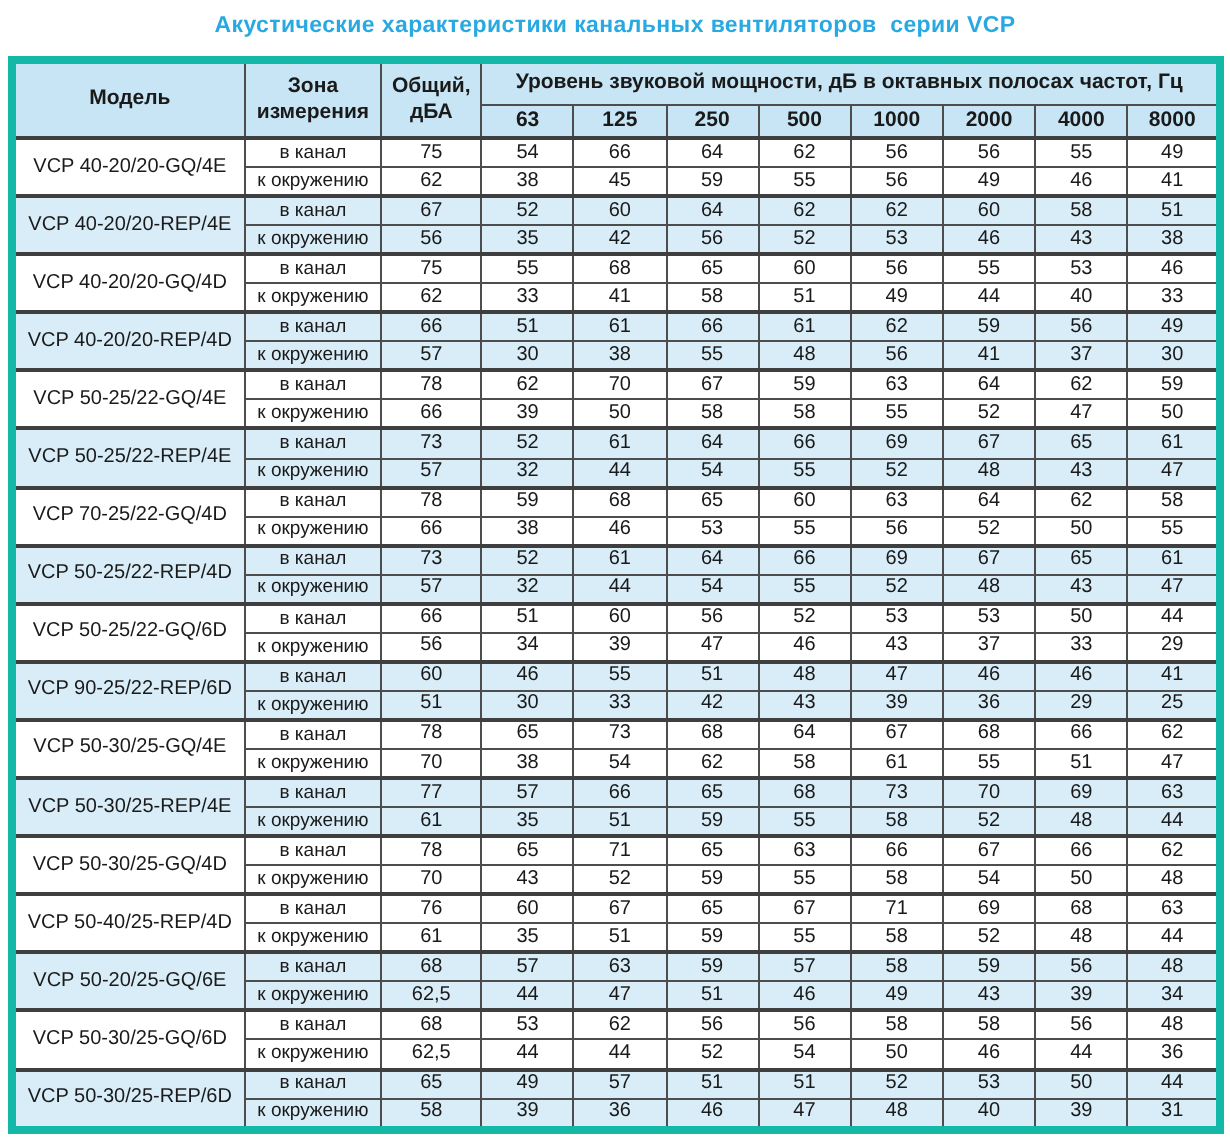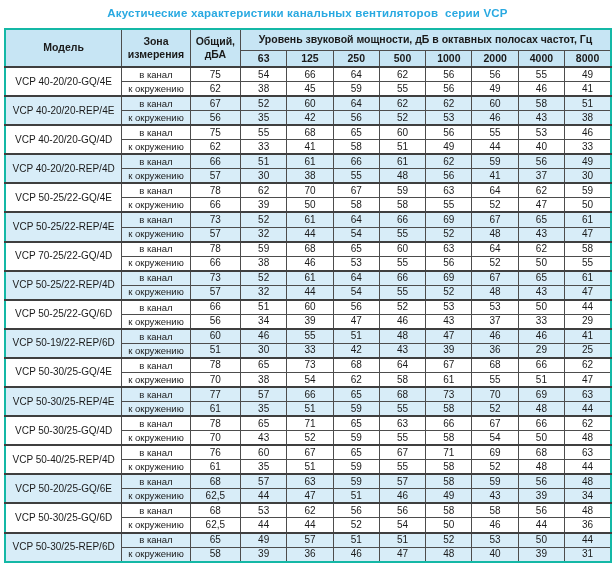--- a/index.html
+++ b/index.html
@@ -23,21 +23,21 @@
     font-size: 11.5px;
     padding-top: 7px;
     letter-spacing: 0.2px;
     white-space: pre;
   }
   table.acoustic {
     border-collapse: collapse;
     table-layout: fixed;
     width: 608px;
     margin: 9px 0 0 4px;
-    border: 2px solid #14b8a6;
+    border: 4px solid #14b8a6;
   }
   col.c-model { width: 116px; }
   col.c-zone  { width: 68px; }
   col.c-total { width: 50px; }
   col.c-freq  { width: 46px; }
   th, td {
     border: 1px solid #4d4d4d;
     text-align: center;
     vertical-align: middle;
     padding: 0 1px;
@@ -321,21 +321,21 @@
           <td>34</td>
           <td>39</td>
           <td>47</td>
           <td>46</td>
           <td>43</td>
           <td>37</td>
           <td>33</td>
           <td>29</td>
         </tr>
         <tr class="hl group-start">
-          <td rowspan="2" class="model">VCP 50-19/22-REP/6D</td>
+          <td rowspan="2" class="model">VCP 90-25/22-REP/6D</td>
           <td class="zone">в канал</td>
           <td>60</td>
           <td>46</td>
           <td>55</td>
           <td>51</td>
           <td>48</td>
           <td>47</td>
           <td>46</td>
           <td>46</td>
           <td>41</td>

